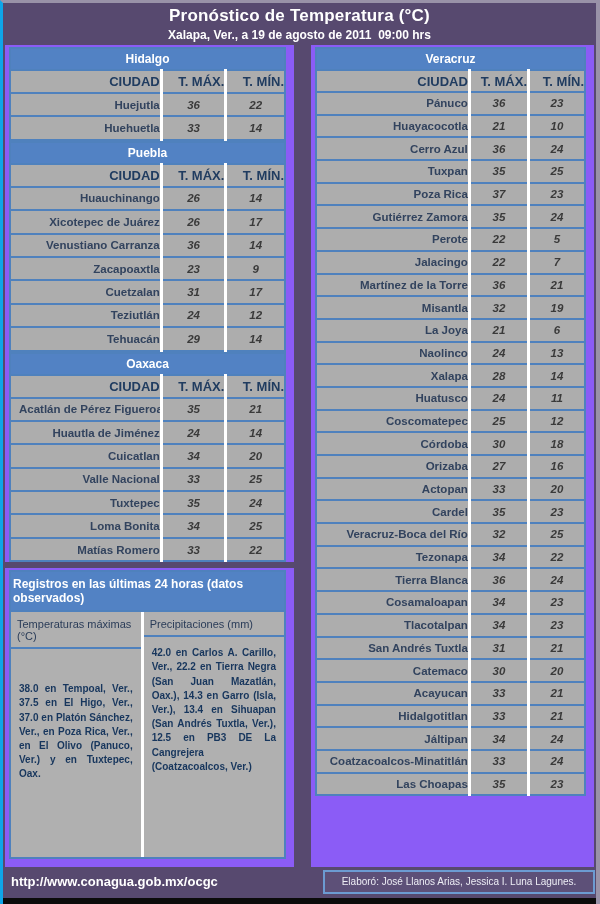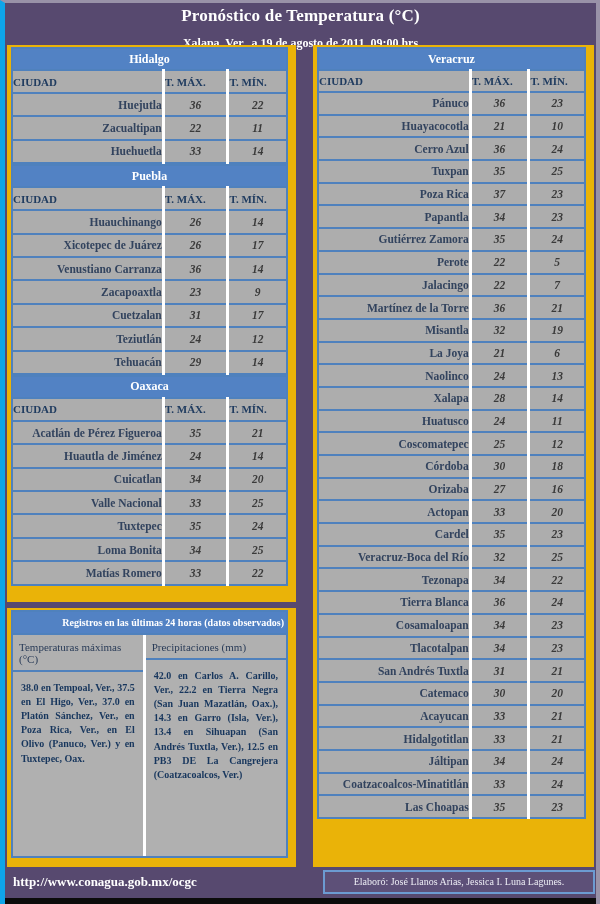--- a/index.html
+++ b/index.html
@@ -4,84 +4,83 @@
 <style>
   * { box-sizing: border-box; margin: 0; padding: 0; }
   html, body { width: 600px; }
   body {
     font-family: "Liberation Sans", "DejaVu Sans", sans-serif;
     background: #57496F;
   }
   .page {
     width: 600px; height: 904px;
     background: #57496F;
-    border-left: 5px solid #0ea5e9;
+    border-left: 3px solid #0ea5e9;
     border-right: 4px solid #9992A8;
     border-top: 3px solid #9992A8;
     display: flex; flex-direction: column;
     overflow: hidden;
-    font-family: Liberation Serif, serif;
   }
   
   .titlebar { height: 42px; text-align: center; color: #fff; padding-top: 3px; flex: 0 0 auto; }
   .title { font-size: 17px; font-weight: bold; letter-spacing: 0.2px; }
-  .subtitle { font-size: 12px; font-weight: bold; margin-top: 10px; }
+  .subtitle { font-size: 12px; font-weight: bold; margin-top: 2px; }
   
   .content { flex: 1 1 auto; display: flex; padding: 0 2px; overflow: hidden; }
   .col-left { width: 289px; display: flex; flex-direction: column; }
   .col-gap { width: 17px; }
   .col-right { flex: 1; display: flex; flex-direction: column; border-radius: 9px; }
-  .panel { background: #eab308; padding: 2px 8px 16px 4px; }
+  .panel { background: #8b5cf6; padding: 2px 8px 0 4px; }
   .panel-top { flex: 0 0 auto; }
   .divider { height: 6px; flex: 0 0 auto; }
   .panel-bottom { flex: 1 1 auto; }
   .panel-right { flex: 1 1 auto; padding-bottom: 2px; }
   
   table { border-collapse: collapse; width: 100%; table-layout: fixed; border: 2px solid #4F81BD; }
   th, td { overflow: hidden; white-space: nowrap; }
   tr.state-band th {
     background: #5282C4; color: #fff; font-size: 12px; font-weight: bold;
     height: 22px; border: 2px solid #4F81BD; text-align: center;
   }
   tr.cols th {
-    background: #ADADAD; color: #203C60; font-size: 11px; font-weight: bold;
+    background: #ADADAD; color: #203C60; font-size: 13px; font-weight: bold;
     height: 23px; border-top: 2px solid #4F81BD; border-bottom: 2px solid #4F81BD;
-    text-align: left;
+    text-align: right;
   }
   tbody td {
     background: #ADADAD;
     border-top: 2px solid #4F81BD; border-bottom: 2px solid #4F81BD;
   }
   .c2, .c3 { border-left: 3px solid #FFFFFF !important; }
   td.city { font-weight: bold; font-size: 11.5px; color: #32435E; padding-left: 8px; text-align: right; }
   td.num  { font-weight: bold; font-style: italic; font-size: 11.5px; color: #3A3A3A; text-align: center; }
   .tbl-left col.w1 { width: 55%; } .tbl-left col.w2 { width: 23.5%; } .tbl-left col.w3 { width: 21.5%; }
   .tbl-left tbody tr { height: 23.4px; }
   .tbl-right col.w1 { width: 57%; } .tbl-right col.w2 { width: 22%; } .tbl-right col.w3 { width: 21%; }
   .tbl-right tr.cols th { height: 22px; }
   .tbl-right tbody tr { height: 22.7px; }
   
   .registros { border: 2px solid #4F81BD; background: #B0B0B0; }
   .reg-band {
-    background: #5282C4; color: #fff; font-weight: bold; font-size: 10px;
-    text-align: right; padding: 5px 2px; border-bottom: 2px solid #4F81BD;
+    background: #5282C4; color: #fff; font-weight: bold; font-size: 12px;
+    text-align: left; padding: 5px 2px; border-bottom: 2px solid #4F81BD;
   }
   .reg-grid { display: flex; }
   .reg-col1 { width: 47.5%; }
   .reg-col2 { width: 52.5%; border-left: 3px solid #FFFFFF; }
   .reg-colhead {
     font-size: 11px; color: #2A3C58; padding: 6px 6px 5px 6px;
     border-bottom: 2px solid #4F81BD; background: #B0B0B0;
   }
   .reg-body {
     font-weight: bold; font-size: 10px; color: #17365D;
     text-align: justify; padding: 9px 8px; line-height: 1.42;
     min-height: 184px; background: #B0B0B0;
   }
-  .reg-col1 .reg-body { min-height: 184px; }
+  .reg-col1 .reg-body { min-height: 184px; margin-top: 24px; }
   
   .footer { height: 31px; flex: 0 0 auto; background: #57496F; position: relative; }
   .url { color: #fff; font-weight: bold; font-size: 13px; line-height: 30px; padding-left: 8px; }
   .credit-box {
     position: absolute; right: 1px; top: 3px; width: 272px; height: 24px;
     border: 2px solid #6C9BD2; background: #5D5078;
     color: #EDEDF5; font-size: 10px; line-height: 20px; text-align: center;
   }
   .black-bar { height: 6px; background: #0B0B0B; margin: 0 -4px; flex: 0 0 auto; }
 </style>
@@ -117,25 +116,20 @@
             </tr>
           </thead>
           <tbody>
 
               <tr>
                 <td class="city">Huejutla</td>
                 <td class="num c2">36</td>
                 <td class="num c3">22</td>
               </tr>
 
-              <tr>
-                <td class="city">Zacualtipan</td>
-                <td class="num c2">22</td>
-                <td class="num c3">11</td>
-              </tr>
 
               <tr>
                 <td class="city">Huehuetla</td>
                 <td class="num c2">33</td>
                 <td class="num c3">14</td>
               </tr>
             </tbody>
         </table>
 
         <table class="tbl-left">
@@ -329,25 +323,20 @@
                 <td class="num c2">35</td>
                 <td class="num c3">25</td>
               </tr>
 
               <tr>
                 <td class="city">Poza Rica</td>
                 <td class="num c2">37</td>
                 <td class="num c3">23</td>
               </tr>
 
-              <tr>
-                <td class="city">Papantla</td>
-                <td class="num c2">34</td>
-                <td class="num c3">23</td>
-              </tr>
 
               <tr>
                 <td class="city">Gutiérrez Zamora</td>
                 <td class="num c2">35</td>
                 <td class="num c3">24</td>
               </tr>
 
               <tr>
                 <td class="city">Perote</td>
                 <td class="num c2">22</td>

